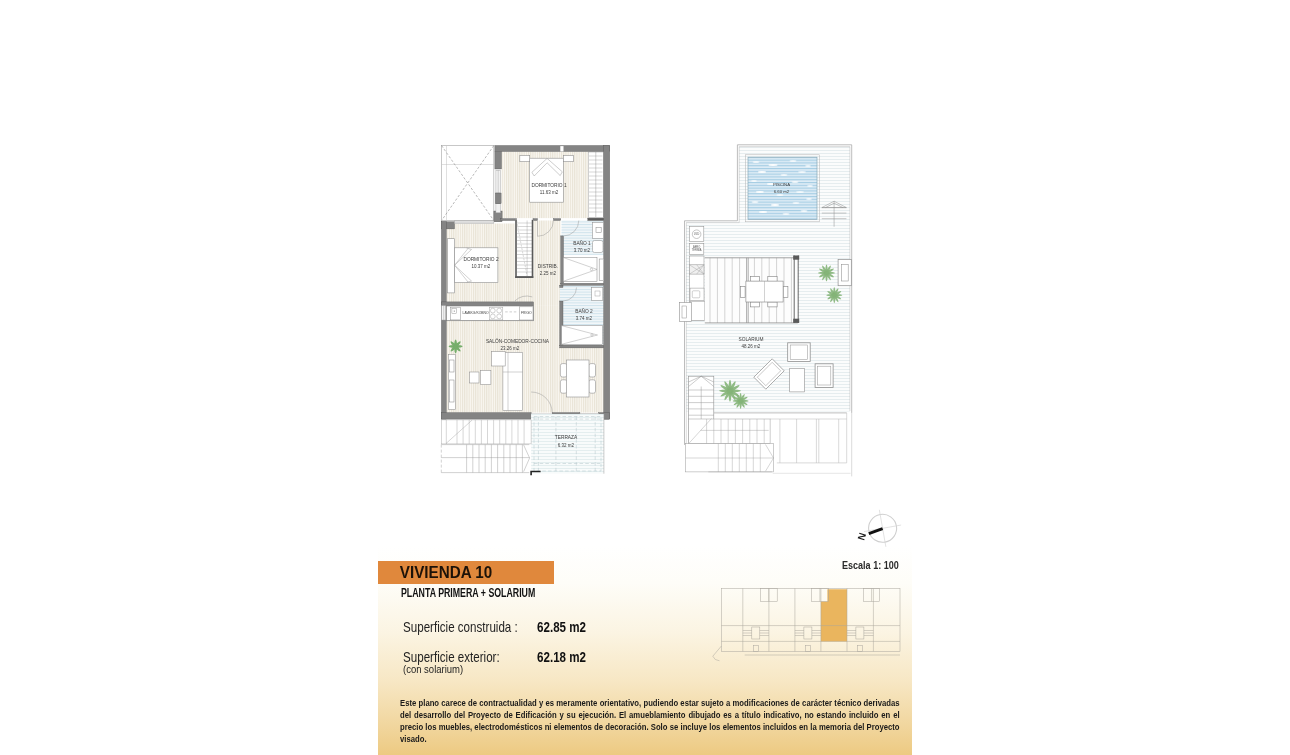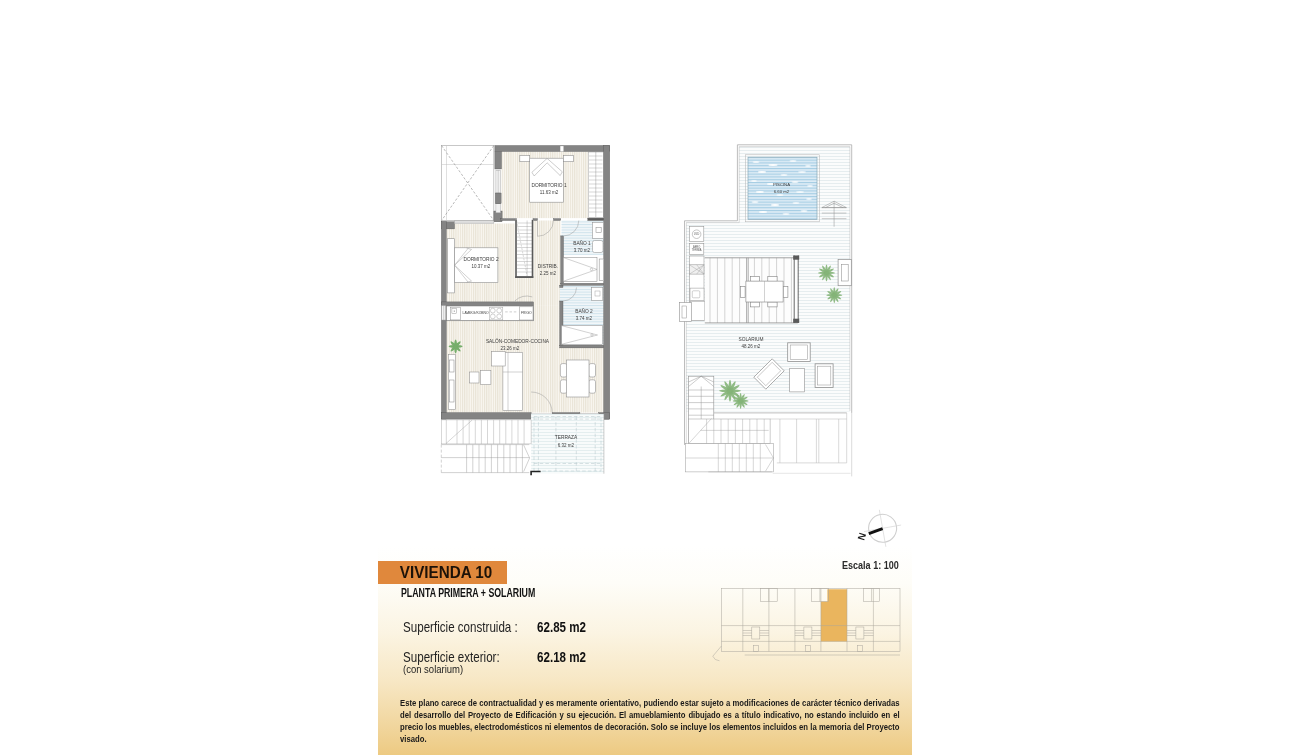--- a/index.html
+++ b/index.html
@@ -1,19 +1,19 @@
 <!DOCTYPE html>
 <html><head>
 <meta charset="utf-8">
 <style>
 html,body{margin:0;padding:0;}
 body{width:1290px;height:755px;background:#ffffff;font-family:"Liberation Sans",sans-serif;position:relative;overflow:hidden;}
 #panel{position:absolute;left:378px;top:545px;width:534px;height:210px;
 background:linear-gradient(to bottom,#ffffff 0%,#fefdf8 18%,#fbf4e2 42%,#f7e7c4 65%,#f1d69e 86%,#edca82 100%);}
-#vivbox{position:absolute;left:377.5px;top:560.5px;width:129px;height:23px;background:#e0883c;}
+#vivbox{position:absolute;left:377.5px;top:560.5px;width:176px;height:23px;background:#e0883c;}
 #vivbox span{display:block;padding-left:23px;line-height:23px;font-size:16px;font-weight:bold;color:#1c1208;transform:scaleX(0.95);transform-origin:left center;}
 #planta{position:absolute;left:401px;top:585.5px;font-size:12px;font-weight:bold;color:#111;transform:scaleX(0.733);transform-origin:left top;white-space:nowrap;}
 .suplbl{position:absolute;left:403px;font-size:14.5px;color:#1f1f1f;transform:scaleX(0.8);transform-origin:left top;white-space:nowrap;}
 .supval{position:absolute;left:536.6px;font-size:14.5px;font-weight:bold;color:#111;transform:scaleX(0.8);transform-origin:left top;white-space:nowrap;}
 #consol{position:absolute;left:403px;top:663.5px;font-size:10px;color:#1f1f1f;transform:scaleX(0.95);transform-origin:left top;}
 #disc{position:absolute;left:400px;top:697px;width:616px;font-size:9.5px;line-height:12.15px;font-weight:bold;color:#191919;transform:scaleX(0.811);transform-origin:left top;}
 #disc div{text-align:justify;text-align-last:justify;}
 #disc div.last{text-align-last:left;}
 #escala{position:absolute;left:842px;top:559px;font-size:10.5px;font-weight:bold;color:#2a2a2a;transform:scaleX(0.86);transform-origin:left top;white-space:nowrap;}
 svg{position:absolute;left:0;top:0;}

